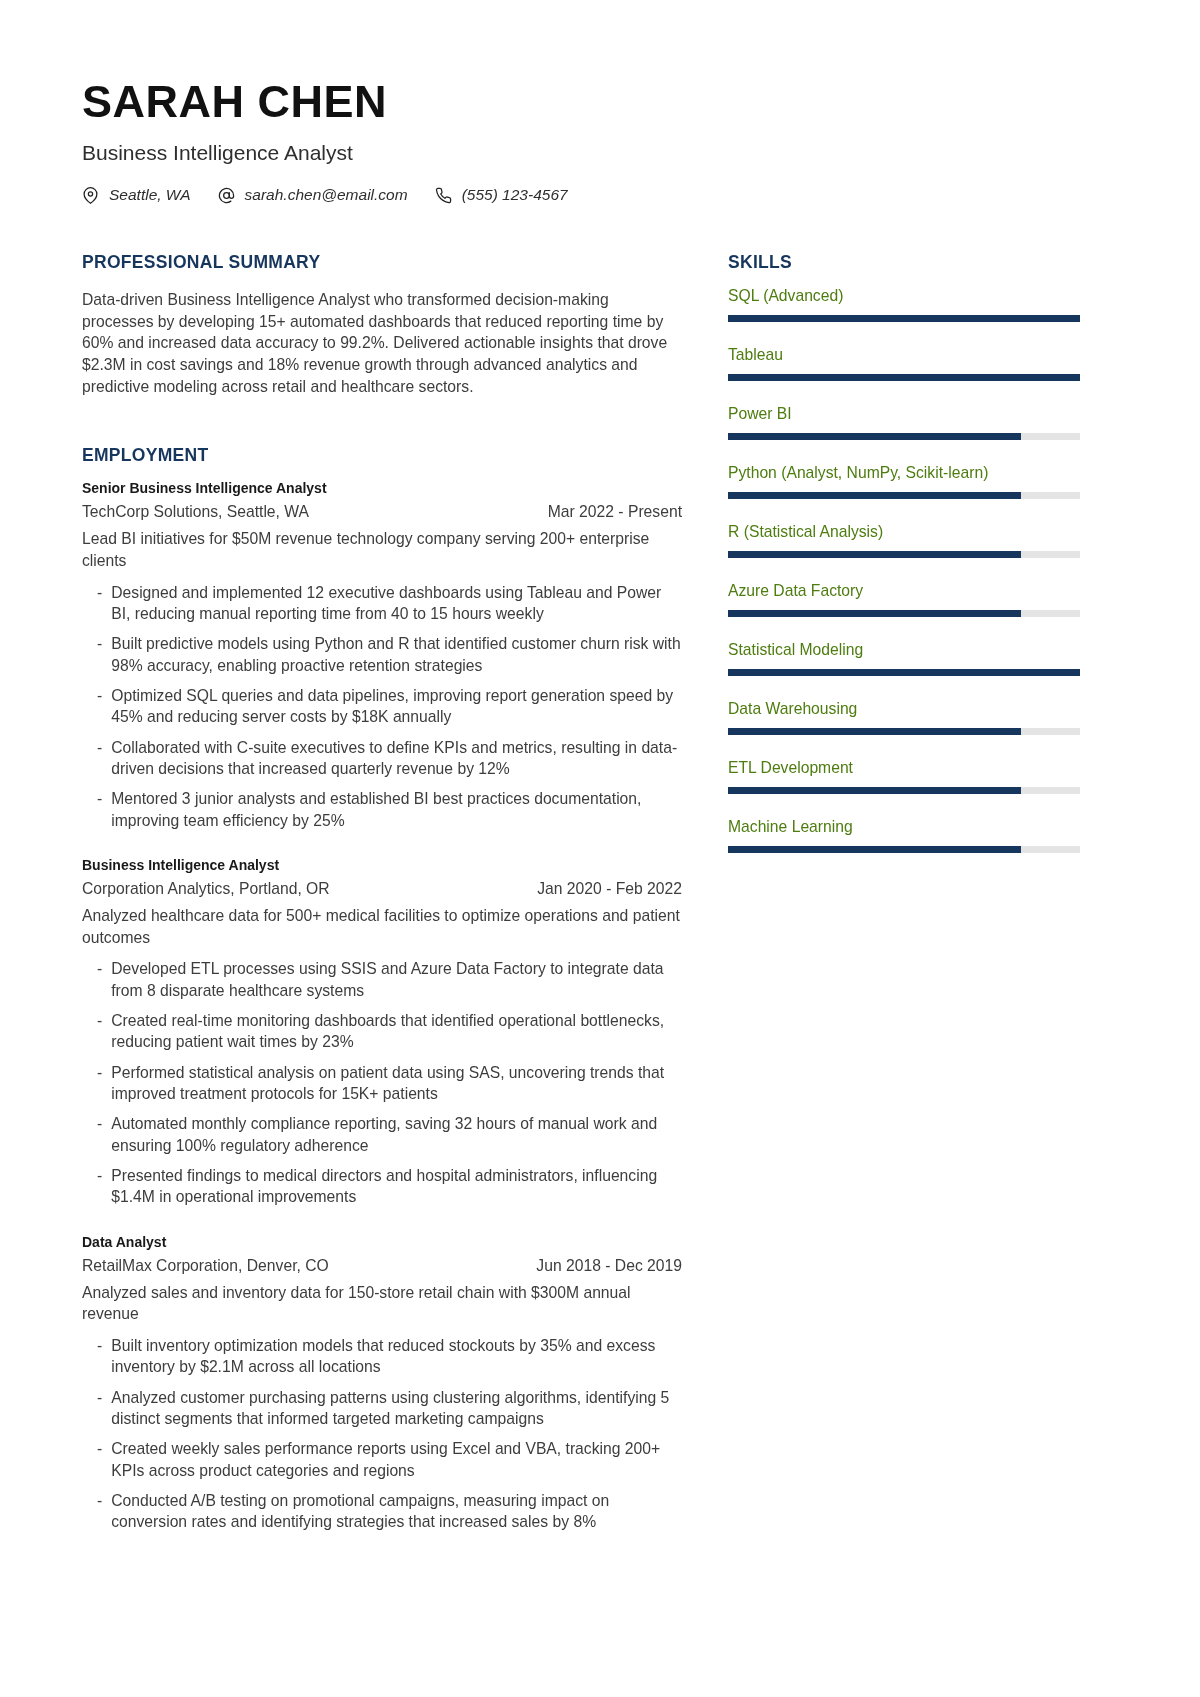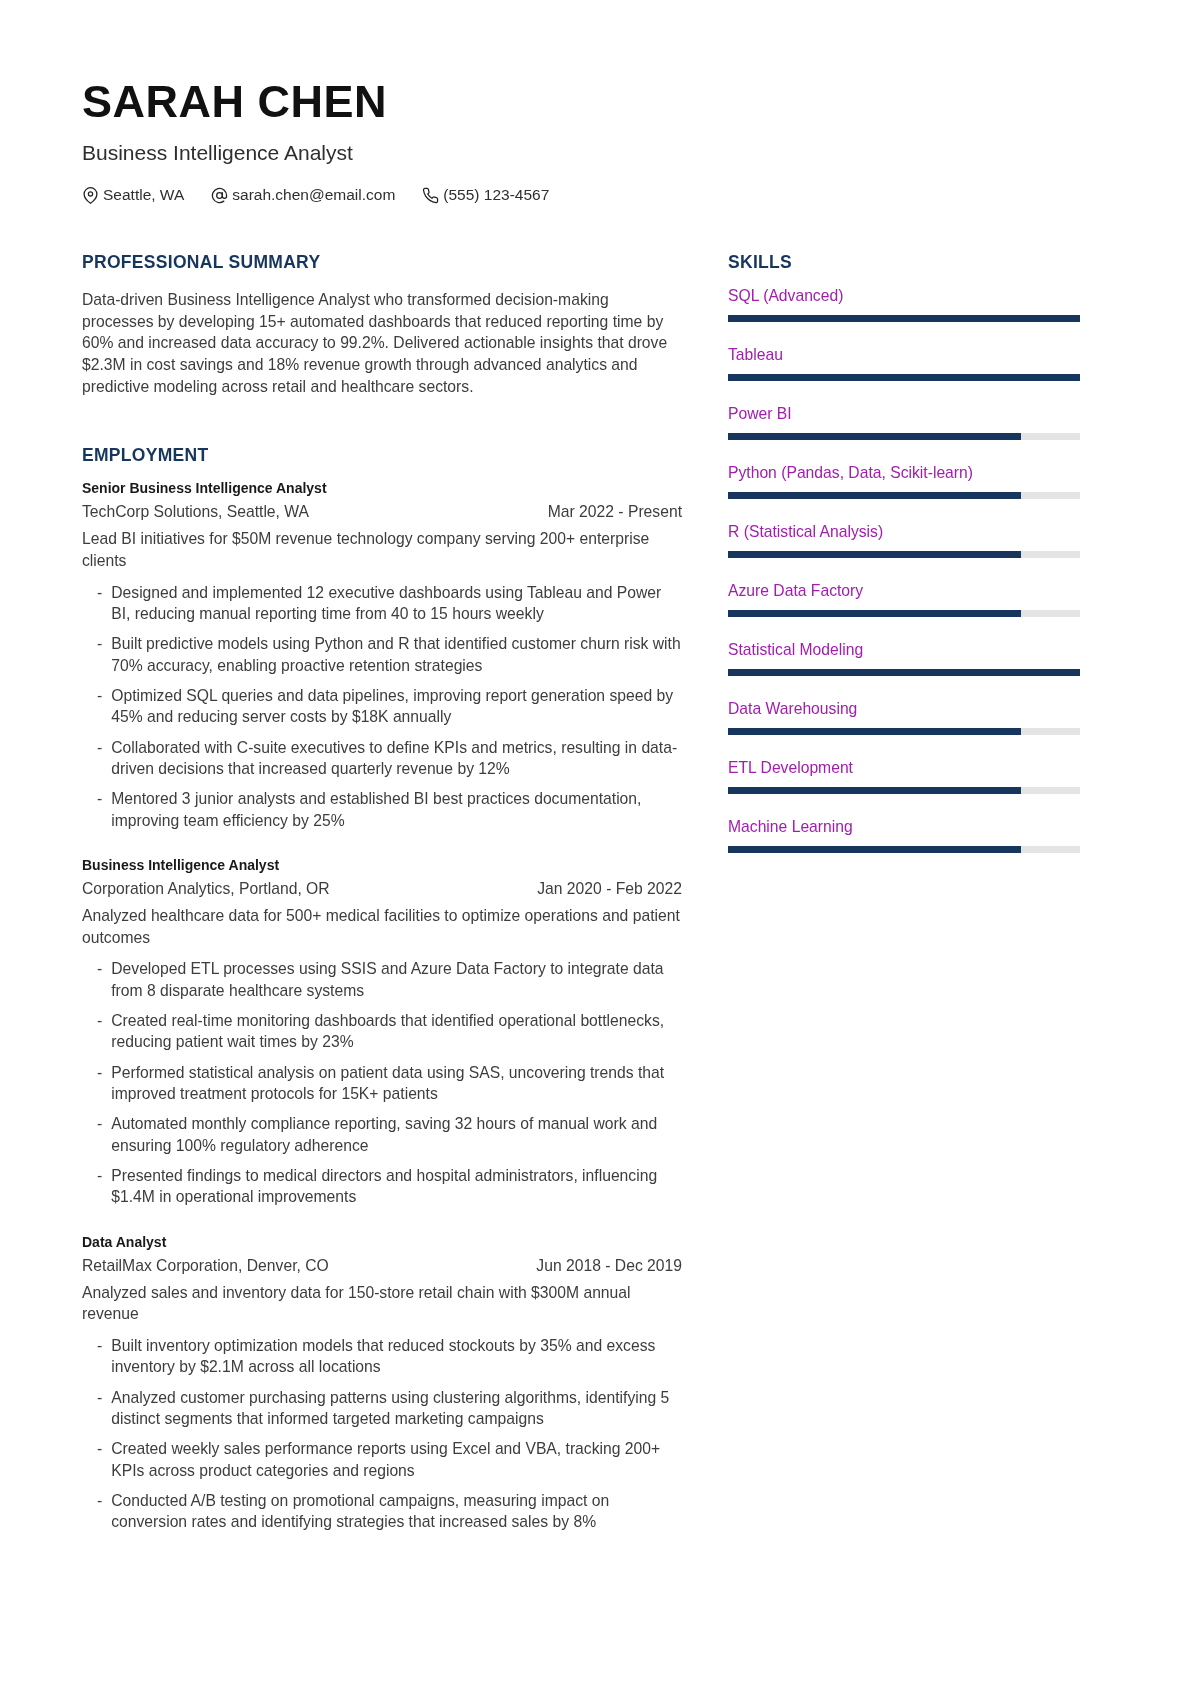--- a/index.html
+++ b/index.html
@@ -33,21 +33,21 @@
     color:#2e2e2e;
     margin-bottom:21px;
   }
   .contact-row{
     display:flex;
     align-items:center;
     gap:27px;
     font-size:15.5px;
     color:#2f2f2f;
   }
-  .contact-item{display:flex;align-items:center;gap:4px;}
+  .contact-item{display:flex;align-items:center;gap:10px;font-style:italic;}
   .contact-item svg{display:block;}
   
   .columns{
     display:flex;
     gap:46px;
     margin-top:48px;
   }
   .main-col{width:600px;flex:0 0 600px;}
   .side-col{width:390px;flex:0 0 390px;}
   .section-heading{
@@ -95,21 +95,21 @@
   }
   .bullet-item::before{
     content:"-";
     margin-right:9px;
     flex:0 0 auto;
   }
   
   .skill-item{margin-bottom:24px;}
   .skill-name{
     font-size:15.7px;
-    color:#a21caf;
+    color:#4d7c0f;
     margin-bottom:10px;
   }
   .skill-bar{
     width:100%;
     height:7px;
     background:var(--bar-track);
   }
   .skill-bar-fill{
     height:100%;
     background:var(--accent);
@@ -177,21 +177,21 @@
                 <span>Mar 2022 - Present</span>
               </div>
               <div class="job-desc">Lead BI initiatives for $50M revenue technology company serving 200+ enterprise clients</div>
               <div class="bullets">
 
                   <div class="bullet-item">
                     <span>Designed and implemented 12 executive dashboards using Tableau and Power BI, reducing manual reporting time from 40 to 15 hours weekly</span>
                   </div>
 
                   <div class="bullet-item">
-                    <span>Built predictive models using Python and R that identified customer churn risk with 70% accuracy, enabling proactive retention strategies</span>
+                    <span>Built predictive models using Python and R that identified customer churn risk with 98% accuracy, enabling proactive retention strategies</span>
                   </div>
 
                   <div class="bullet-item">
                     <span>Optimized SQL queries and data pipelines, improving report generation speed by 45% and reducing server costs by $18K annually</span>
                   </div>
 
                   <div class="bullet-item">
                     <span>Collaborated with C-suite executives to define KPIs and metrics, resulting in data-driven decisions that increased quarterly revenue by 12%</span>
                   </div>
 
@@ -283,21 +283,21 @@
           </div>
 
           <div class="skill-item">
             <div class="skill-name">Power BI</div>
             <div class="skill-bar">
               <div class="skill-bar-fill" style="width: 75%;"></div>
             </div>
           </div>
 
           <div class="skill-item">
-            <div class="skill-name">Python (Pandas, Data, Scikit-learn)</div>
+            <div class="skill-name">Python (Analyst, NumPy, Scikit-learn)</div>
             <div class="skill-bar">
               <div class="skill-bar-fill" style="width: 75%;"></div>
             </div>
           </div>
 
           <div class="skill-item">
             <div class="skill-name">R (Statistical Analysis)</div>
             <div class="skill-bar">
               <div class="skill-bar-fill" style="width: 75%;"></div>
             </div>

